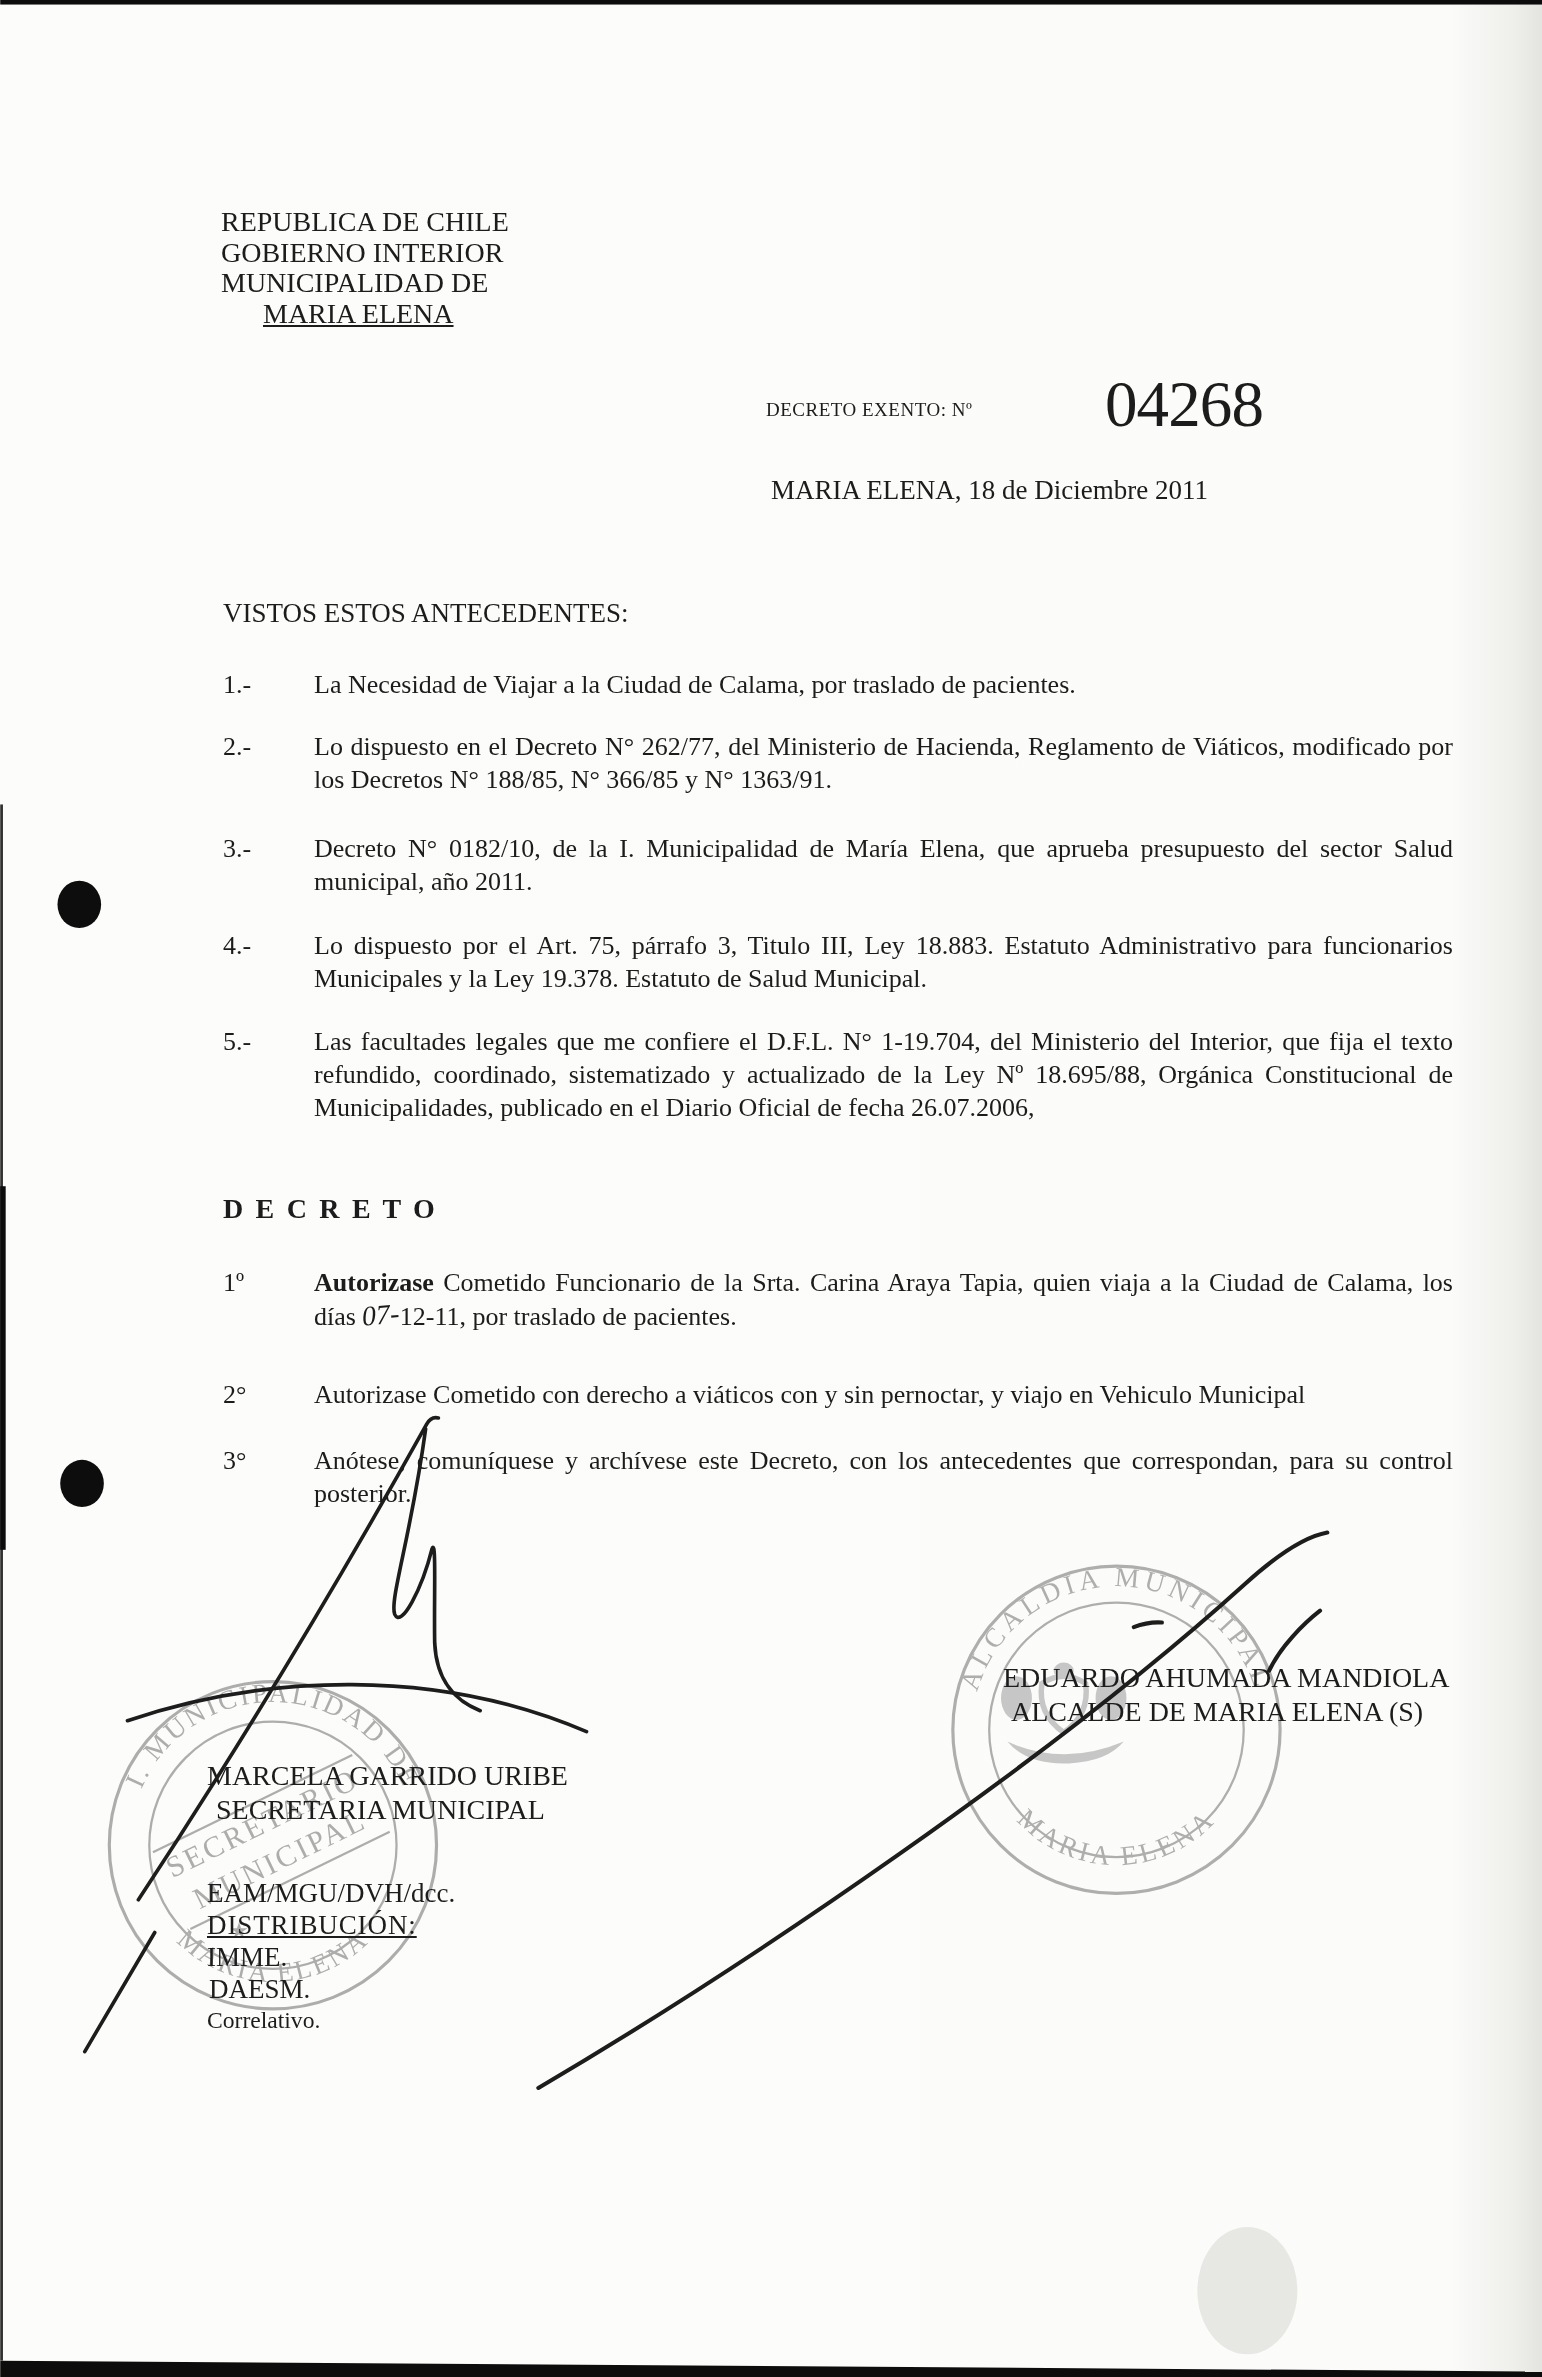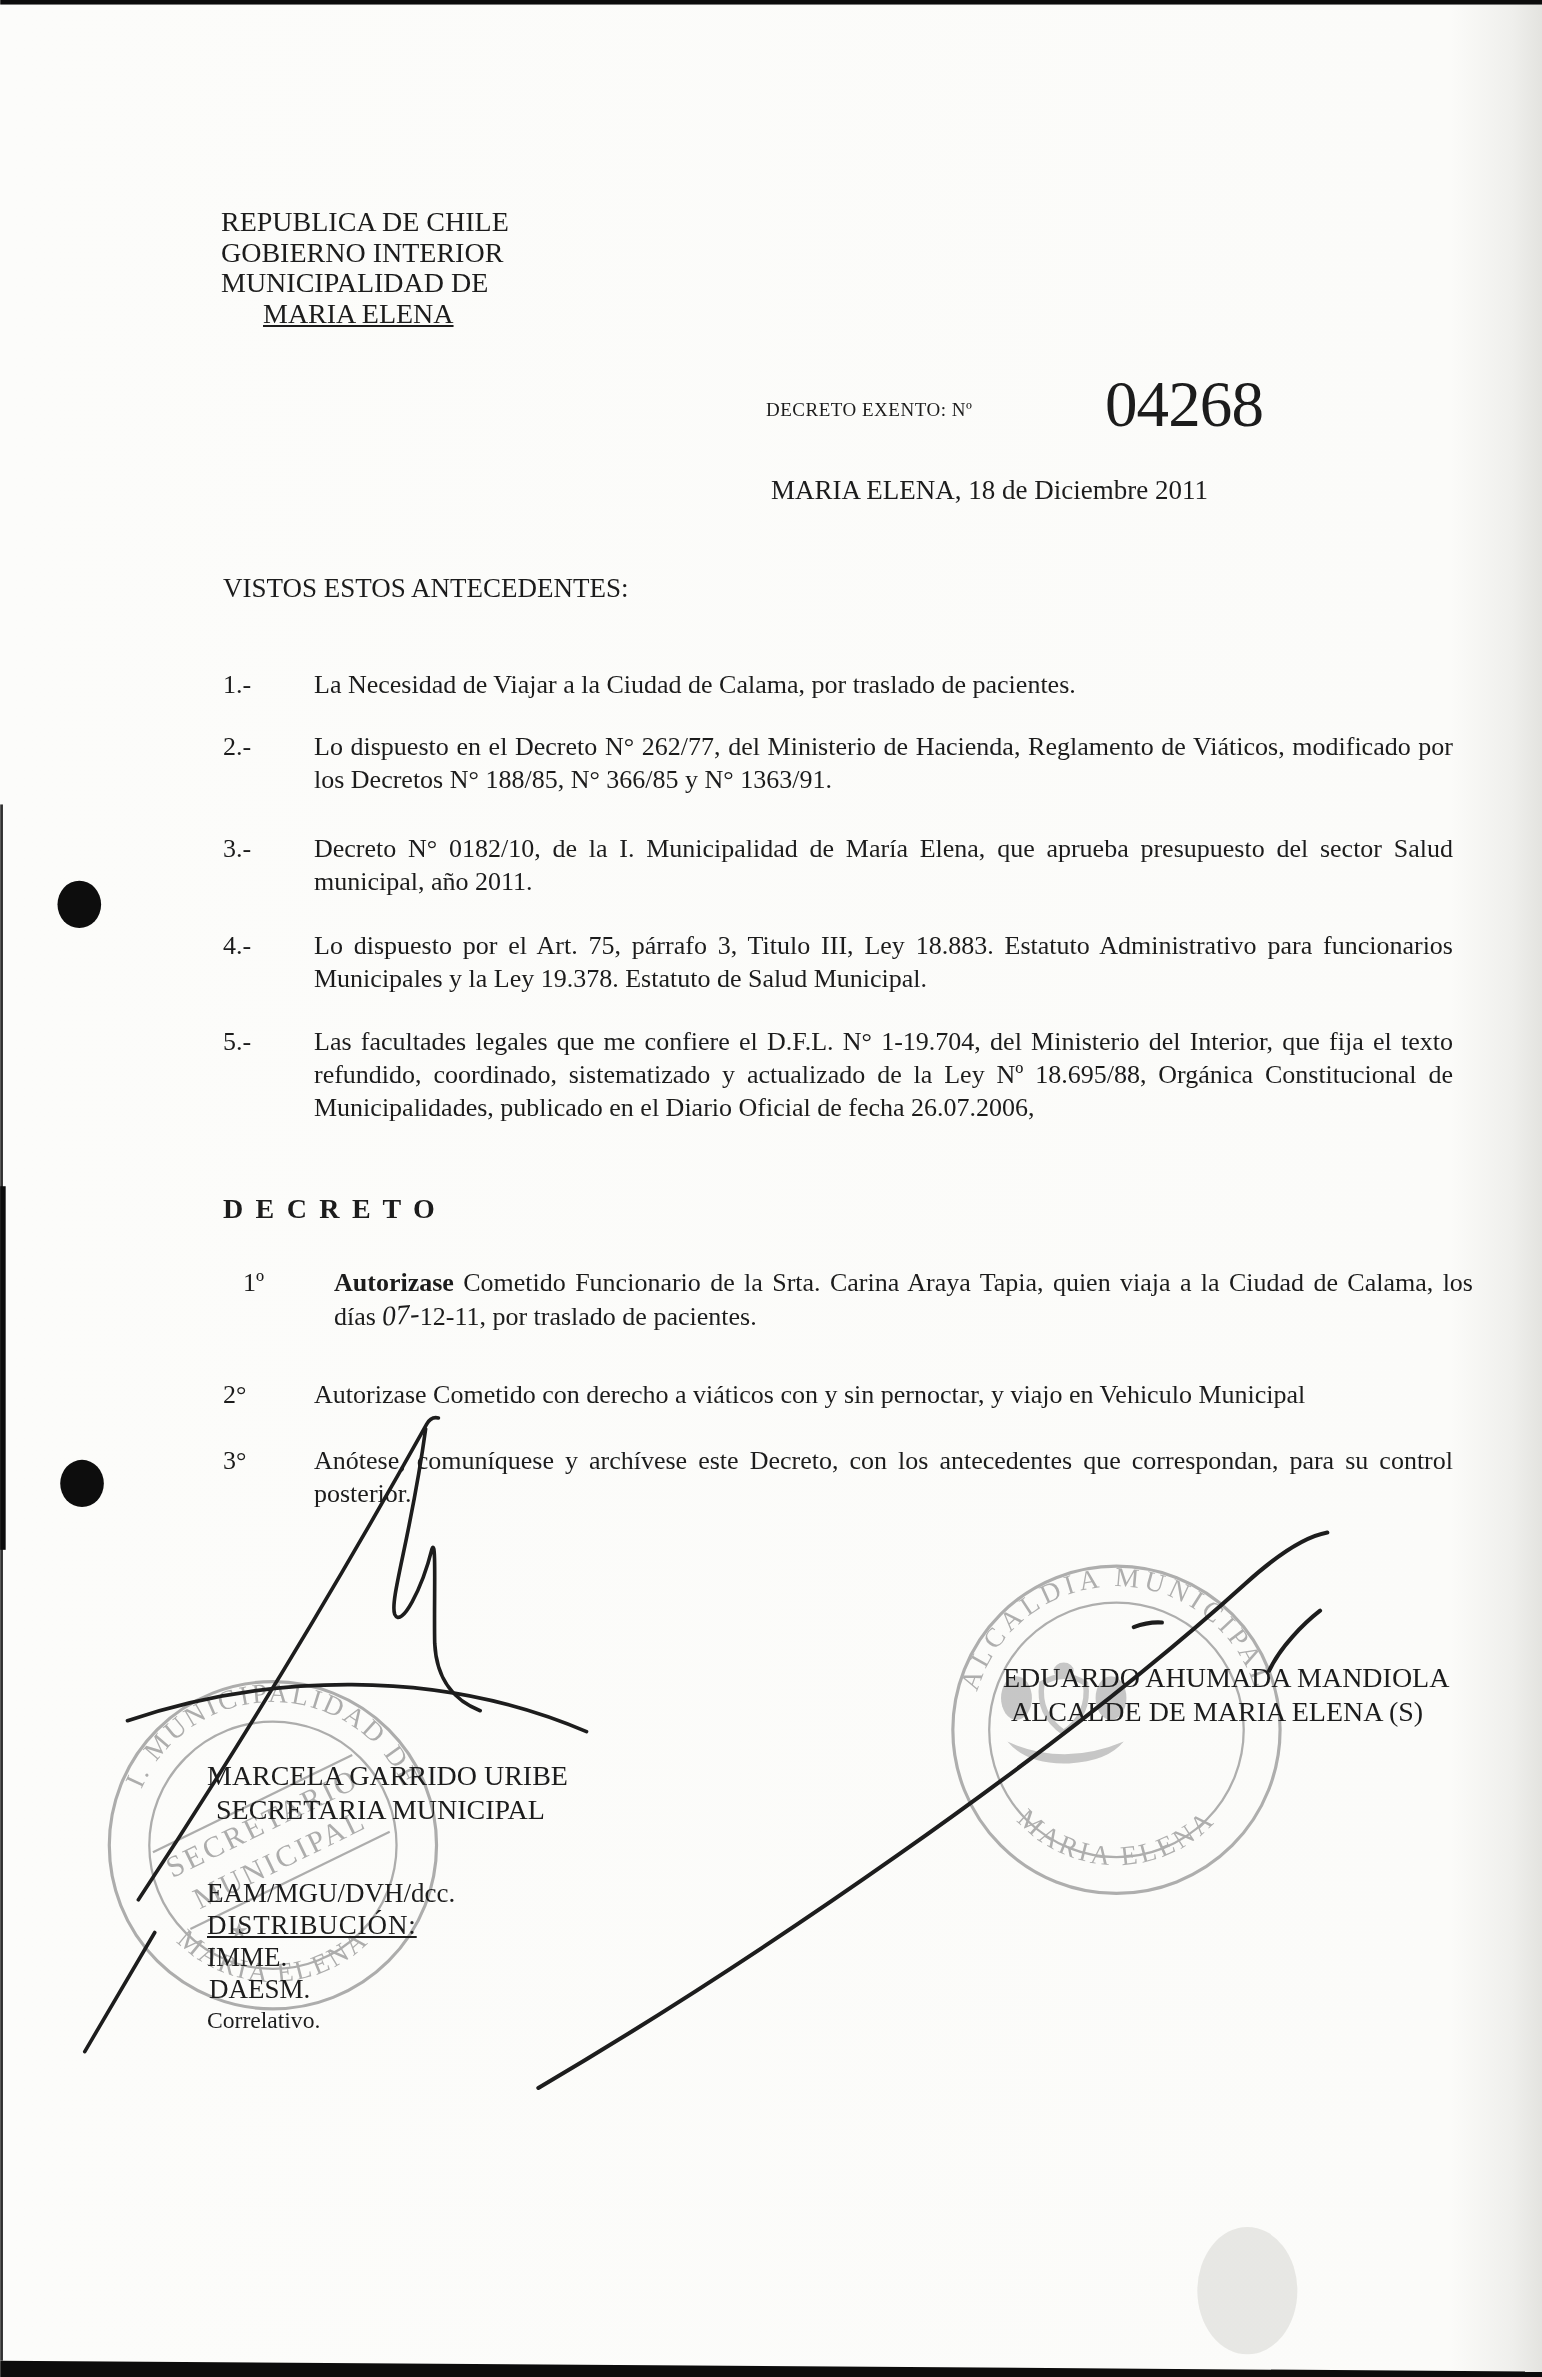--- a/index.html
+++ b/index.html
@@ -19,21 +19,21 @@
   .marks-layer{z-index:3;}
   .abs{position:absolute;white-space:nowrap;}
   
   .hdr{font-size:28px;line-height:30.5px;}
   .hdr-ind{padding-left:42px;}
   .uline{text-decoration:underline;}
   
   .decree-label{left:766px;top:399px;font-size:19px;letter-spacing:0.5px;}
   .decree-number{left:1105px;top:367px;font-size:65px;letter-spacing:-0.9px;}
   .dateline{left:771px;top:475px;font-size:27px;}
-  .vistos{left:223px;top:573px;font-size:27px;}
+  .vistos{left:223px;top:598px;font-size:27px;}
   
   .item{position:absolute;left:223px;width:1230px;font-size:26px;line-height:33px;}
   .item .num{position:absolute;left:0;top:0;}
   .item .txt{margin-left:91px;width:1139px;text-align:justify;white-space:normal;}
   .decreto-h{left:223px;top:1193px;font-size:28px;font-weight:bold;letter-spacing:2.7px;text-align:center;}
   .hand{display:inline-block;font-style:italic;transform:rotate(-5deg) translateY(-0.9px);font-size:28px;}
   
   .sig{font-size:28px;}
   .footer-line{font-size:27px;}
   .footer-small{font-size:23.6px;}
@@ -117,21 +117,21 @@
       <span class="num">4.-</span>
       <div class="txt">Lo dispuesto por el Art. 75, párrafo 3, Titulo III, Ley 18.883. Estatuto Administrativo para funcionarios Municipales y la Ley 19.378. Estatuto de Salud Municipal.</div>
     </div>
     <div class="item" style="top:1025px;">
       <span class="num">5.-</span>
       <div class="txt">Las facultades legales que me confiere el D.F.L. N° 1-19.704, del Ministerio del Interior, que fija el texto refundido, coordinado, sistematizado y actualizado de la Ley Nº 18.695/88, Orgánica Constitucional de Municipalidades, publicado en el Diario Oficial de fecha 26.07.2006,</div>
     </div>
 
     <div class="abs decreto-h">D E C R E T O</div>
 
-    <div class="item" style="top:1266px;margin-left:20px;">
+    <div class="item" style="top:1266px;">
       <span class="num">1º</span>
       <div class="txt"><b>Autorizase</b><span> Cometido Funcionario de la Srta. Carina Araya Tapia, quien viaja  a la Ciudad de Calama, los días </span><span class="hand">07-</span><span>12-11,  por traslado de pacientes.</span></div>
     </div>
     <div class="item" style="top:1378px;">
       <span class="num">2°</span>
       <div class="txt">Autorizase Cometido con derecho a  viáticos con y  sin pernoctar, y  viajo en Vehiculo Municipal</div>
     </div>
     <div class="item" style="top:1444px;">
       <span class="num">3°</span>
       <div class="txt">Anótese, comuníquese y archívese este Decreto, con los antecedentes que correspondan, para su control posterior.</div>

